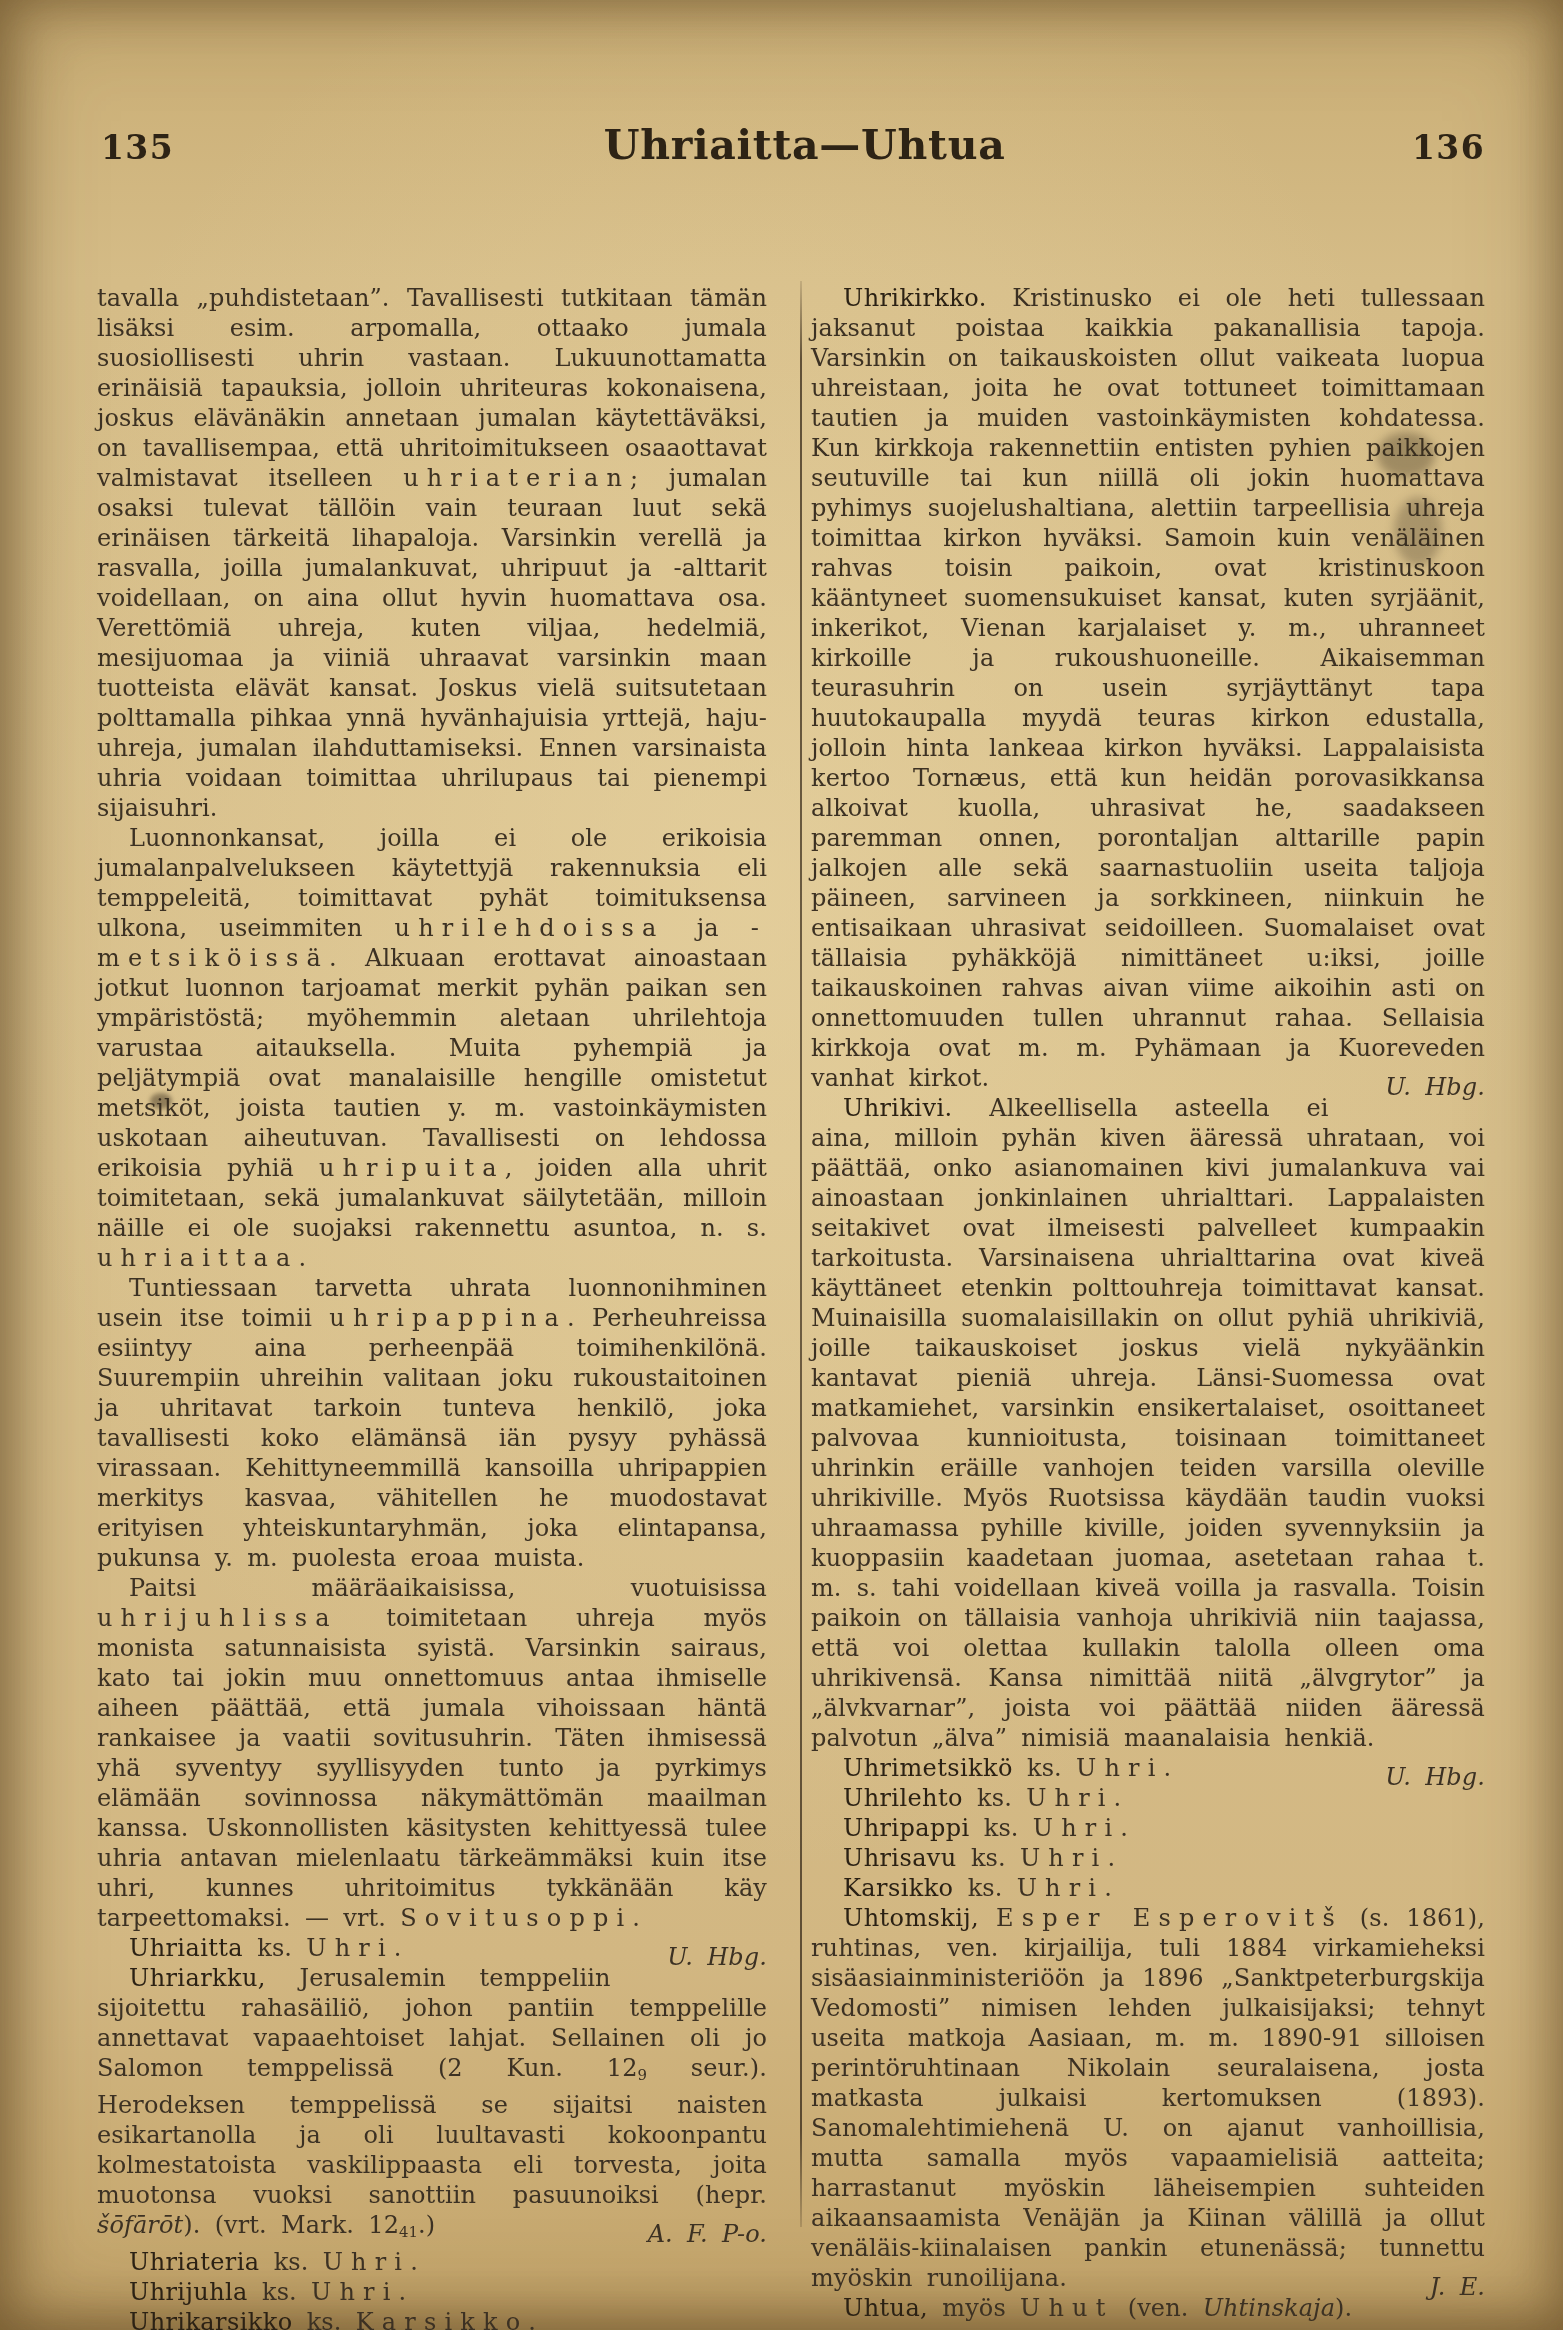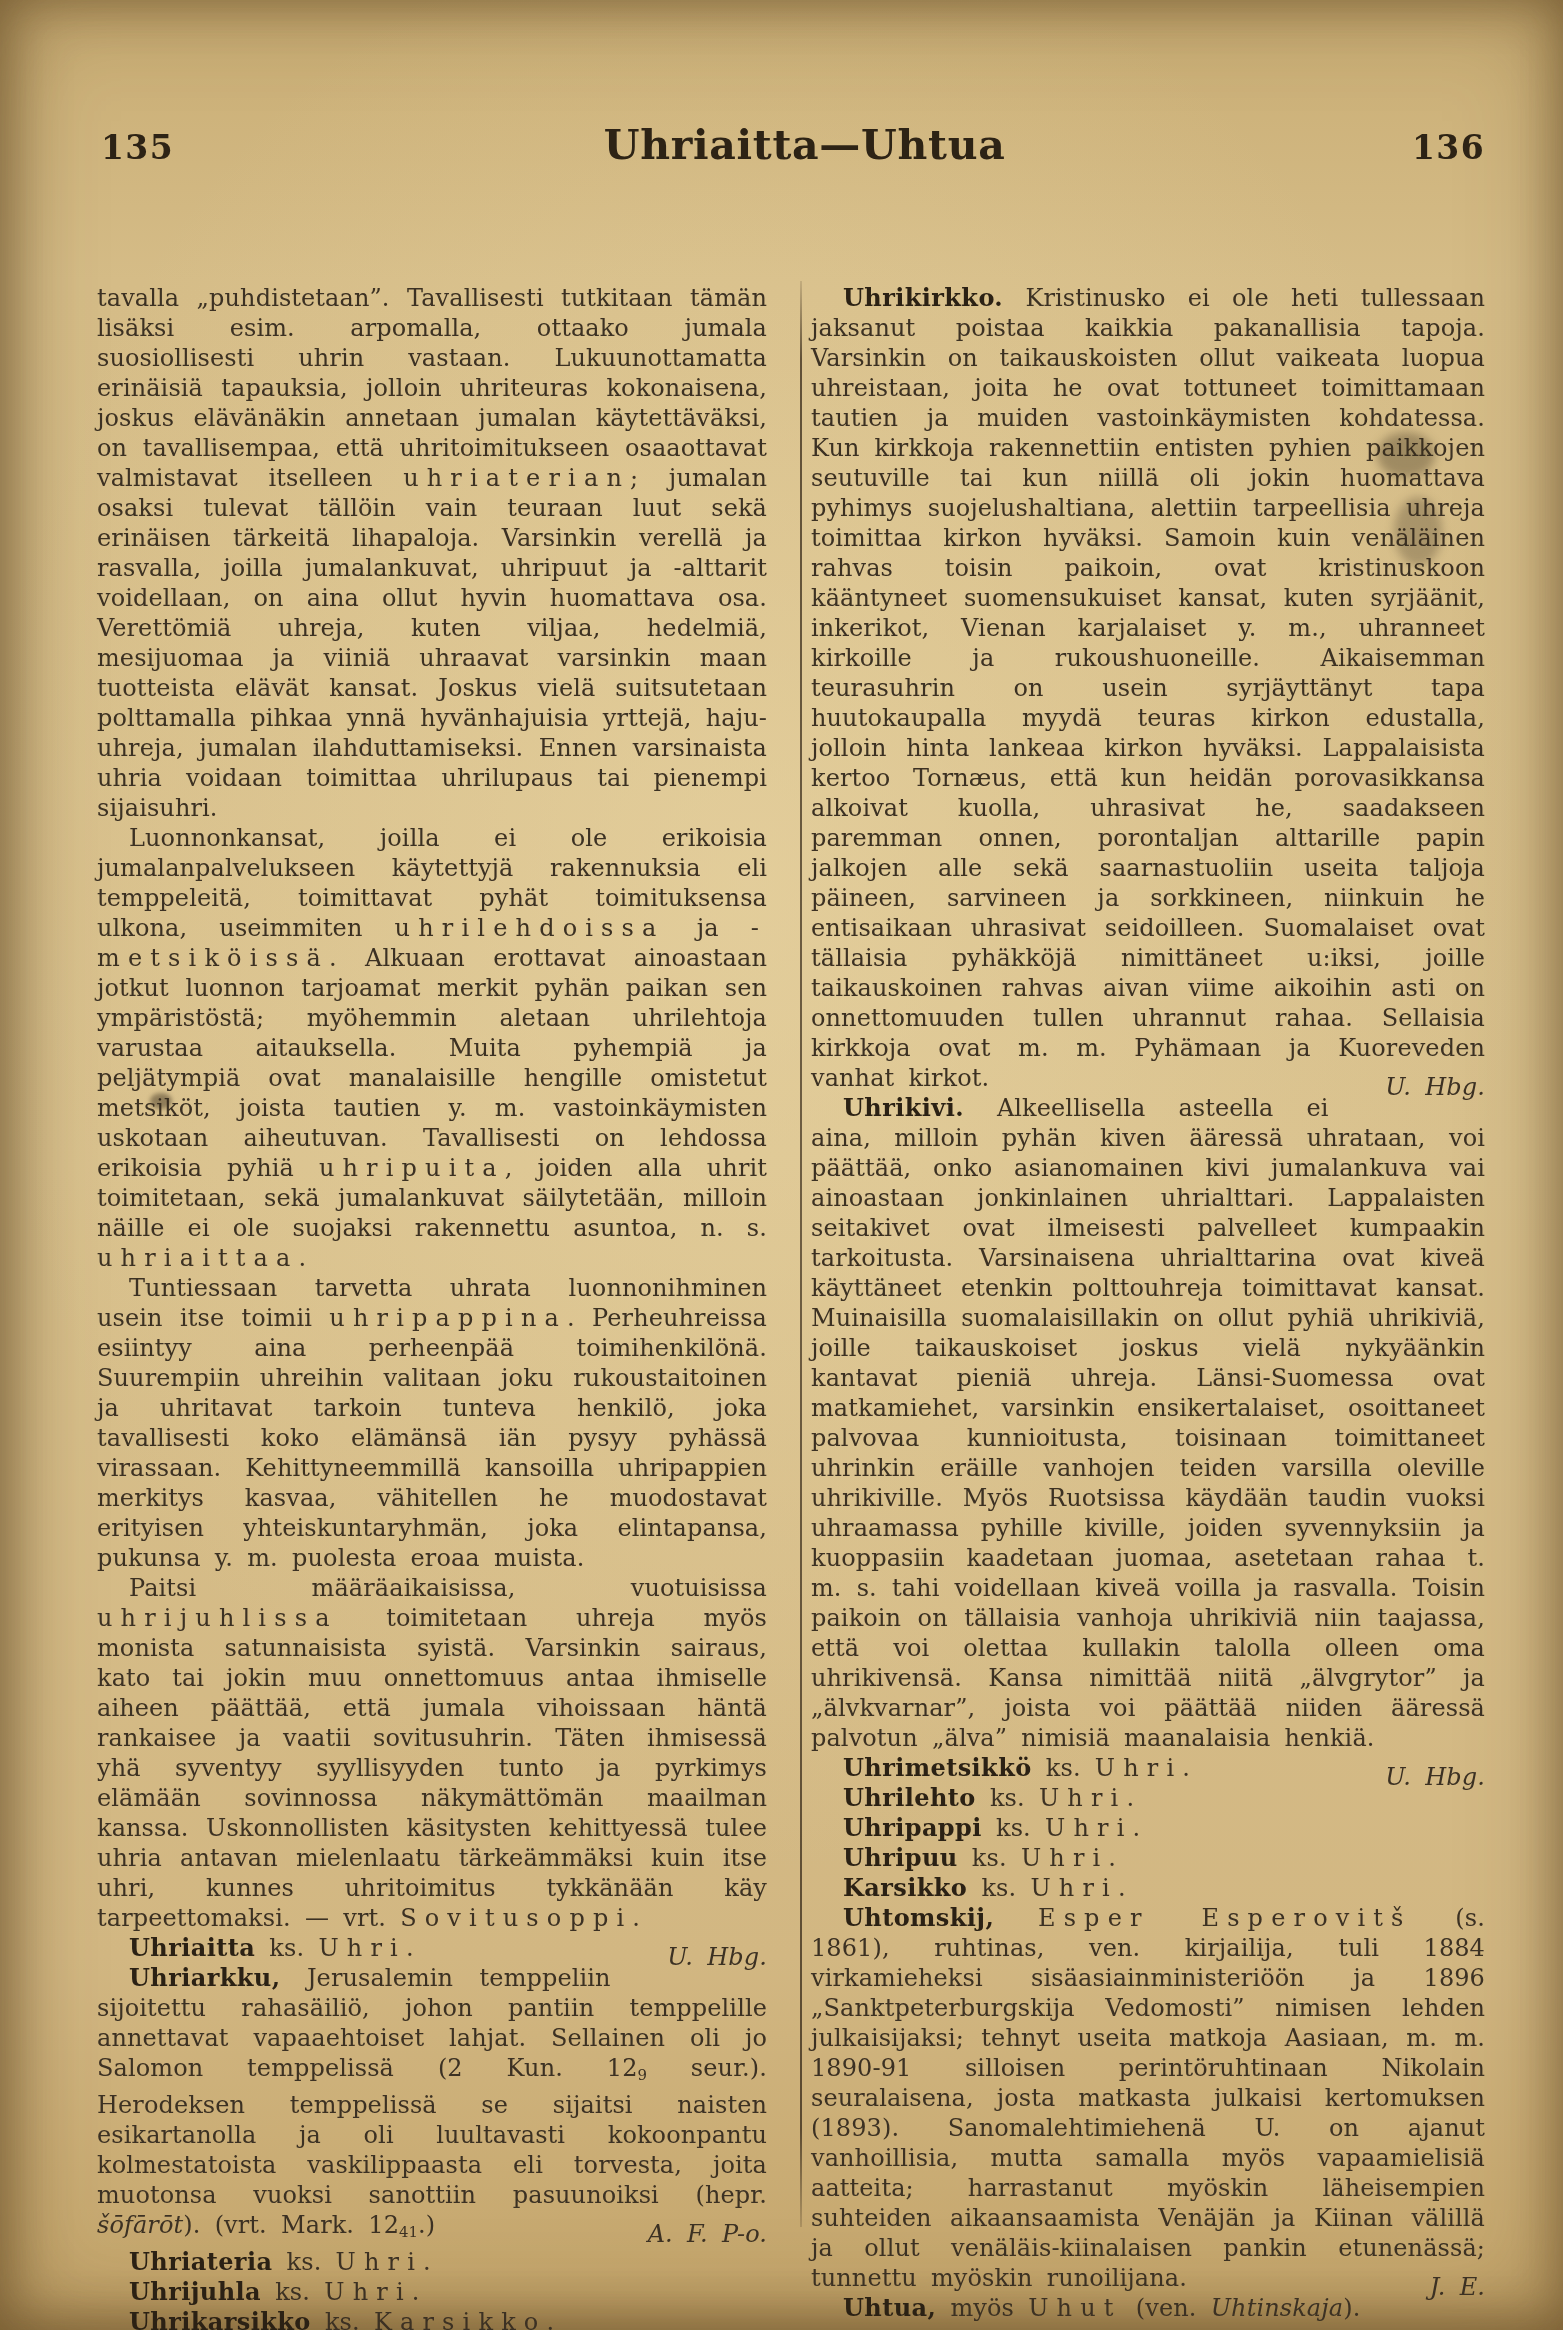--- a/index.html
+++ b/index.html
@@ -51,21 +51,21 @@
     width: 2.2px; height: 1946px;
     background: linear-gradient(180deg,
       rgba(62,48,30,.15) 0%, rgba(62,48,30,.78) 4%,
       rgba(62,48,30,.70) 50%, rgba(62,48,30,.80) 95%,
       rgba(62,48,30,.20) 100%);
   }
 
   p.para { margin: 0; }
   p.ind  { text-indent: 32px; }
 
-  .seg-b   { font-weight: 700; color: #2b2114; letter-spacing: 0.4px; }
+  .seg-b   { font-weight: 400; color: #2b2114; letter-spacing: 0.4px; }
   .seg-sp  { letter-spacing: .34em; }
   .seg-i   { font-style: italic; }
   .seg-sub { font-size: .62em; vertical-align: -0.28em; letter-spacing: 0; }
   .seg-sig { font-style: italic; float: right; padding-left: 24.6px; margin-top: 9px; }
 
   .blot {
     position: absolute;
     border-radius: 50%;
     background: rgba(52,40,24,.34);
     filter: blur(5px);
@@ -97,21 +97,21 @@
       <p class="para ind"><span class="seg-b">Uhriateria</span><span> ks. </span><span class="seg-sp">Uhri</span><span>.</span></p>
       <p class="para ind"><span class="seg-b">Uhrijuhla</span><span> ks. </span><span class="seg-sp">Uhri</span><span>.</span></p>
       <p class="para ind"><span class="seg-b">Uhrikarsikko</span><span> ks. </span><span class="seg-sp">Karsikko</span><span>.</span></p>
     </div>
   <div class="column column-right">
       <p class="para ind"><span class="seg-b">Uhrikirkko.</span><span> Kristinusko ei ole heti tullessaan jaksanut poistaa kaikkia pakanallisia tapoja. Varsinkin on taikauskoisten ollut vaikeata luopua uhreistaan, joita he ovat tottuneet toimittamaan tautien ja muiden vastoinkäymisten kohdatessa. Kun kirkkoja rakennettiin entisten pyhien paikkojen seutuville tai kun niillä oli jokin huomattava pyhimys suojelushaltiana, alettiin tarpeellisia uhreja toimittaa kirkon hyväksi. Samoin kuin venäläinen rahvas toisin paikoin, ovat kristinuskoon kääntyneet suomensukuiset kansat, kuten syrjäänit, inkerikot, Vienan karjalaiset y. m., uhranneet kirkoille ja rukoushuoneille. Aikaisemman teurasuhrin on usein syrjäyttänyt tapa huutokaupalla myydä teuras kirkon edustalla, jolloin hinta lankeaa kirkon hyväksi. Lappalaisista kertoo Tornæus, että kun heidän porovasikkansa alkoivat kuolla, uhrasivat he, saadakseen paremman onnen, porontaljan alttarille papin jalkojen alle sekä saarnastuoliin useita taljoja päineen, sarvineen ja sorkkineen, niinkuin he entisaikaan uhrasivat seidoilleen. Suomalaiset ovat tällaisia pyhäkköjä nimittäneet u:iksi, joille taikauskoinen rahvas aivan viime aikoihin asti on onnettomuuden tullen uhrannut rahaa. Sellaisia kirkkoja ovat m. m. Pyhämaan ja Kuoreveden vanhat kirkot.</span><span class="seg-sig">U. Hbg.</span></p>
       <p class="para ind"><span class="seg-b">Uhrikivi.</span><span> Alkeellisella asteella ei aina, milloin pyhän kiven ääressä uhrataan, voi päättää, onko asianomainen kivi jumalankuva vai ainoastaan jonkinlainen uhrialttari. Lappalaisten seitakivet ovat ilmeisesti palvelleet kumpaakin tarkoitusta. Varsinaisena uhrialttarina ovat kiveä käyttäneet etenkin polttouhreja toimittavat kansat. Muinaisilla suomalaisillakin on ollut pyhiä uhrikiviä, joille taikauskoiset joskus vielä nykyäänkin kantavat pieniä uhreja. Länsi-Suomessa ovat matkamiehet, varsinkin ensikertalaiset, osoittaneet palvovaa kunnioitusta, toisinaan toimittaneet uhrinkin eräille vanhojen teiden varsilla oleville uhrikiville. Myös Ruotsissa käydään taudin vuoksi uhraamassa pyhille kiville, joiden syvennyksiin ja kuoppasiin kaadetaan juomaa, asetetaan rahaa t. m. s. tahi voidellaan kiveä voilla ja rasvalla. Toisin paikoin on tällaisia vanhoja uhrikiviä niin taajassa, että voi olettaa kullakin talolla olleen oma uhrikivensä. Kansa nimittää niitä „älvgrytor” ja „älvkvarnar”, joista voi päättää niiden ääressä palvotun „älva” nimisiä maanalaisia henkiä.</span><span class="seg-sig">U. Hbg.</span></p>
       <p class="para ind"><span class="seg-b">Uhrimetsikkö</span><span> ks. </span><span class="seg-sp">Uhri</span><span>.</span></p>
       <p class="para ind"><span class="seg-b">Uhrilehto</span><span> ks. </span><span class="seg-sp">Uhri</span><span>.</span></p>
       <p class="para ind"><span class="seg-b">Uhripappi</span><span> ks. </span><span class="seg-sp">Uhri</span><span>.</span></p>
-      <p class="para ind"><span class="seg-b">Uhripuu</span><span> ks. </span><span class="seg-sp">Uhri</span><span>.</span></p>
+      <p class="para ind"><span class="seg-b">Uhrisavu</span><span> ks. </span><span class="seg-sp">Uhri</span><span>.</span></p>
       <p class="para ind"><span class="seg-b">Karsikko</span><span> ks. </span><span class="seg-sp">Uhri</span><span>.</span></p>
       <p class="para ind"><span class="seg-b">Uhtomskij,</span><span> </span><span class="seg-sp">Esper Esperovitš</span><span> (s. 1861), ruhtinas, ven. kirjailija, tuli 1884 virkamieheksi sisäasiainministeriöön ja 1896 „Sanktpeterburgskija Vedomosti” nimisen lehden julkaisijaksi; tehnyt useita matkoja Aasiaan, m. m. 1890-91 silloisen perintöruhtinaan Nikolain seuralaisena, josta matkasta julkaisi kertomuksen (1893). Sanomalehtimiehenä U. on ajanut vanhoillisia, mutta samalla myös vapaamielisiä aatteita; harrastanut myöskin läheisempien suhteiden aikaansaamista Venäjän ja Kiinan välillä ja ollut venäläis-kiinalaisen pankin etunenässä; tunnettu myöskin runoilijana.</span><span class="seg-sig">J. E.</span></p>
       <p class="para ind"><span class="seg-b">Uhtua,</span><span> myös </span><span class="seg-sp">Uhut</span><span> (ven. </span><span class="seg-i">Uhtinskaja</span><span>).</span></p>
     </div>
 
   <div class="blot blot-1"></div>
   <div class="blot blot-2"></div>
   <div class="blot blot-3"></div>
 
 </div>

